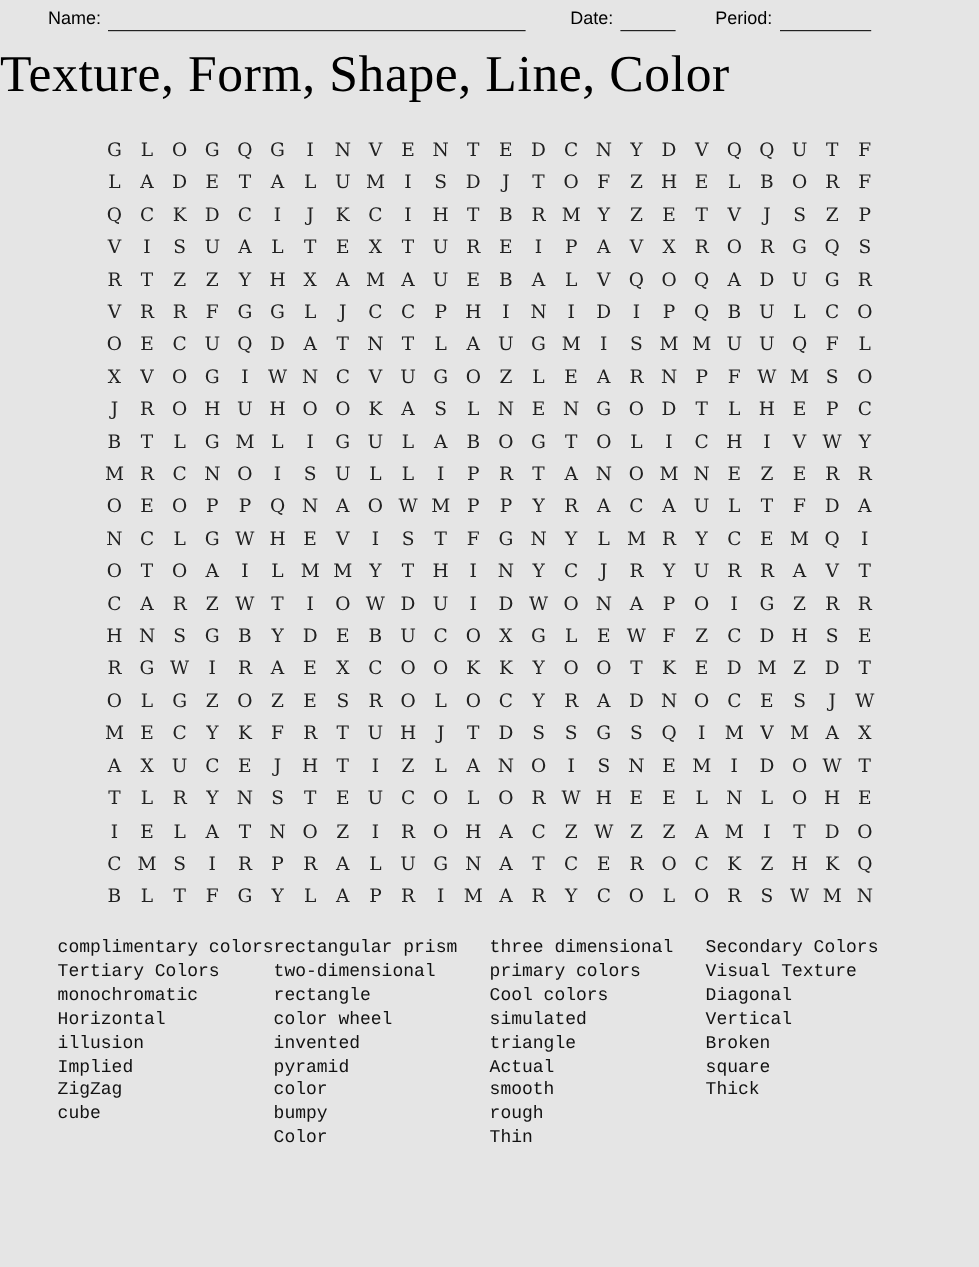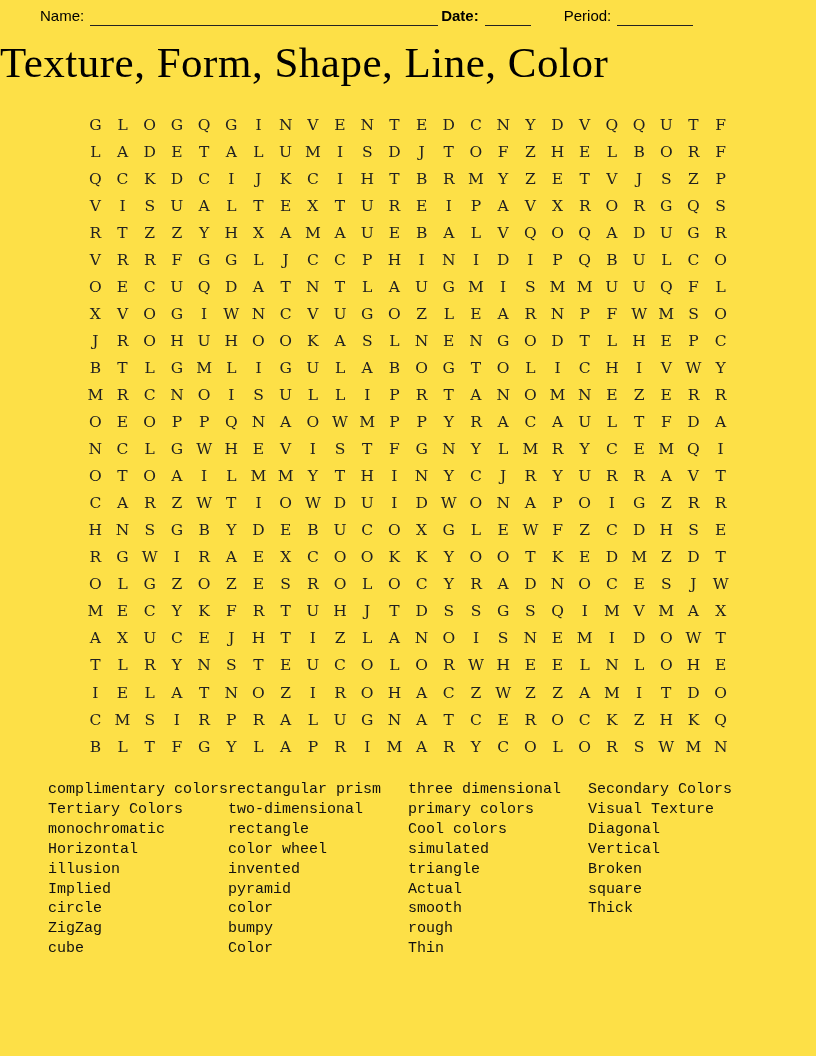--- a/index.html
+++ b/index.html
@@ -8,21 +8,21 @@
     width: 816px;
     height: 1056px;
     position: relative;
     font-family: "DejaVu Serif", serif;
     color: #1c1c1c;
     overflow: hidden;
   }
   .sheet {
     position: absolute;
     inset: 0;
-    background: #fde047;
+    background: #e5e5e5;
   }
 
   
   .header {
     position: absolute;
     top: 2px;
     left: 40px;
     right: 83px;
     height: 24px;
     display: flex;
@@ -35,21 +35,21 @@
   .field-label { line-height: 20px; }
   .blank-line {
     display: inline-block;
     border-bottom: 1.5px solid #222222;
     height: 18px;
     margin-left: 6px;
   }
   .line-name   { width: 348px; }
   .line-date   { width: 46px; }
   .line-period { width: 76px; }
-  .gap-date   { margin-left: 3px; font-weight: bold; }
+  .gap-date   { margin-left: 37px; }
   .gap-period { margin-left: 33px; }
 
   
   .title {
     position: absolute;
     top: 38px;
     left: 0;
     width: 100%;
     text-align: left;
     font-family: "Liberation Serif", serif;
@@ -691,21 +691,20 @@
     </div>
 
   <div class="words">
       <div class="word-col">
         <div class="word-item">complimentary colors</div>
         <div class="word-item">Tertiary Colors</div>
         <div class="word-item">monochromatic</div>
         <div class="word-item">Horizontal</div>
         <div class="word-item">illusion</div>
         <div class="word-item">Implied</div>
-        <div class="word-item">circle</div>
         <div class="word-item">ZigZag</div>
         <div class="word-item">cube</div>
       </div>
       <div class="word-col">
         <div class="word-item">rectangular prism</div>
         <div class="word-item">two-dimensional</div>
         <div class="word-item">rectangle</div>
         <div class="word-item">color wheel</div>
         <div class="word-item">invented</div>
         <div class="word-item">pyramid</div>

